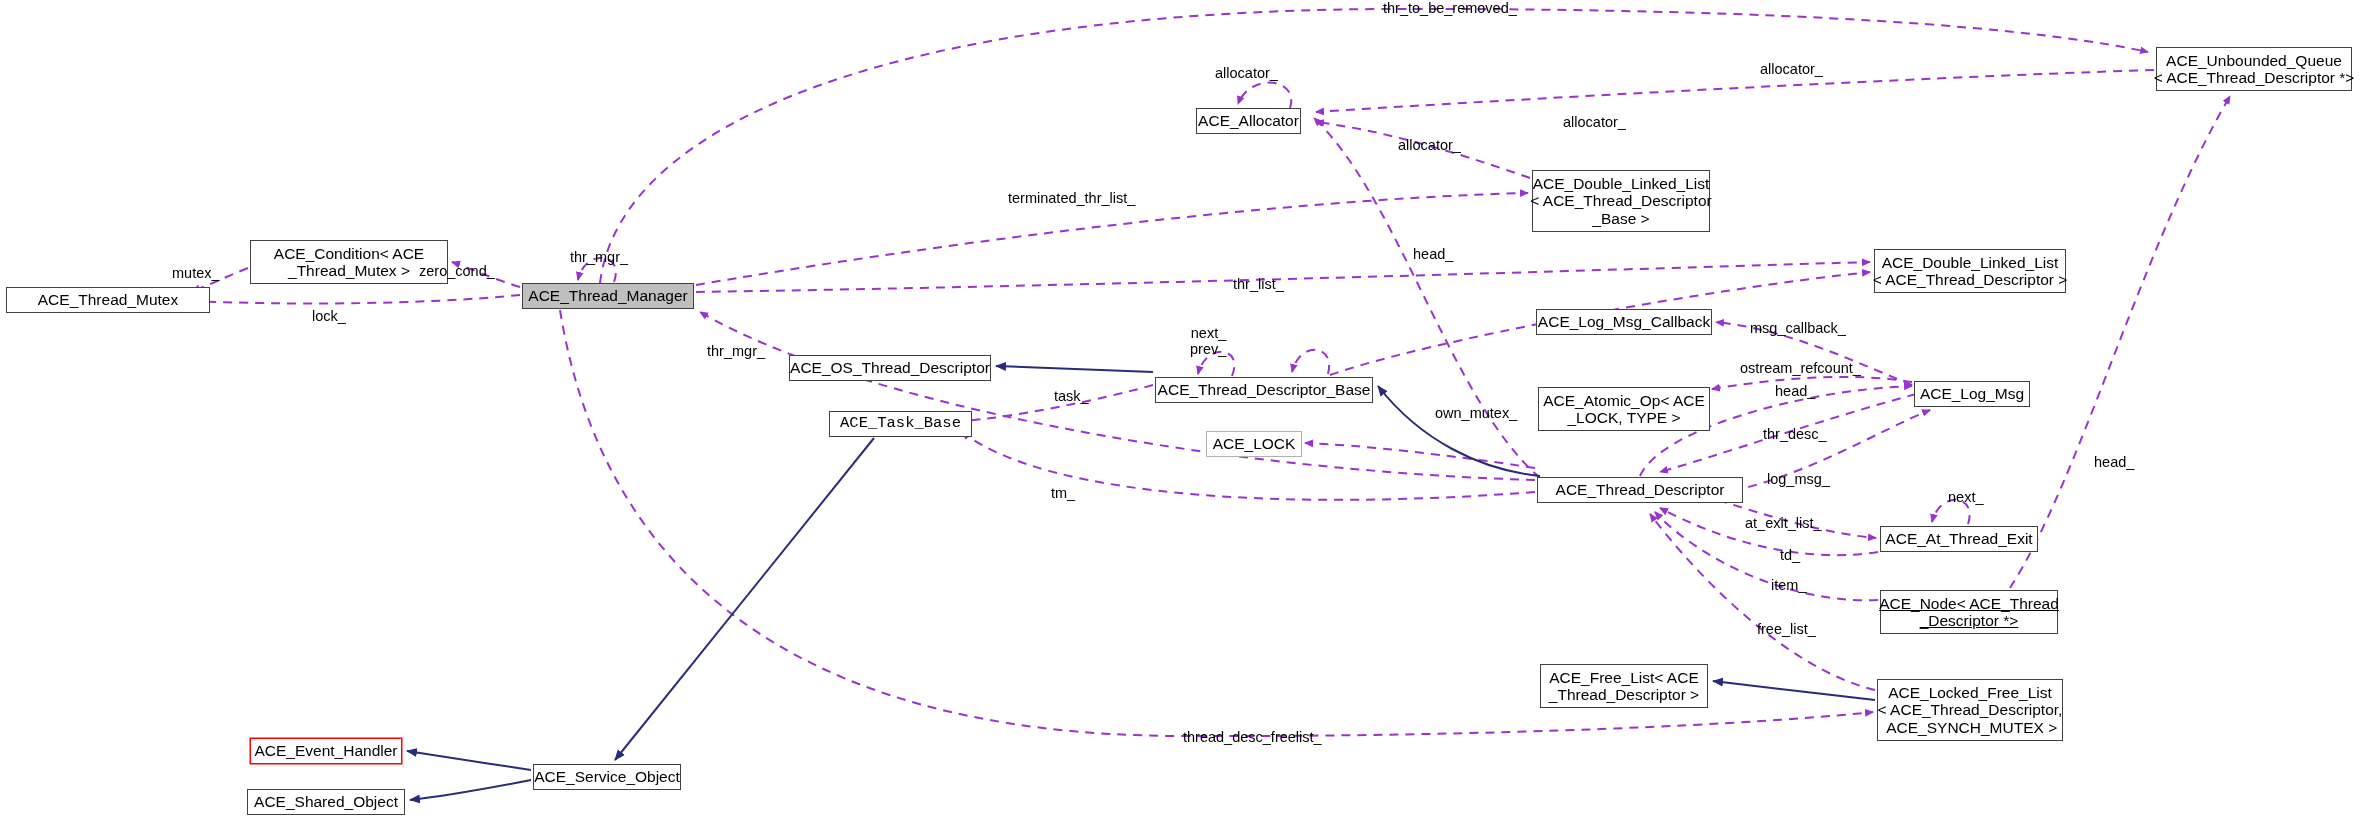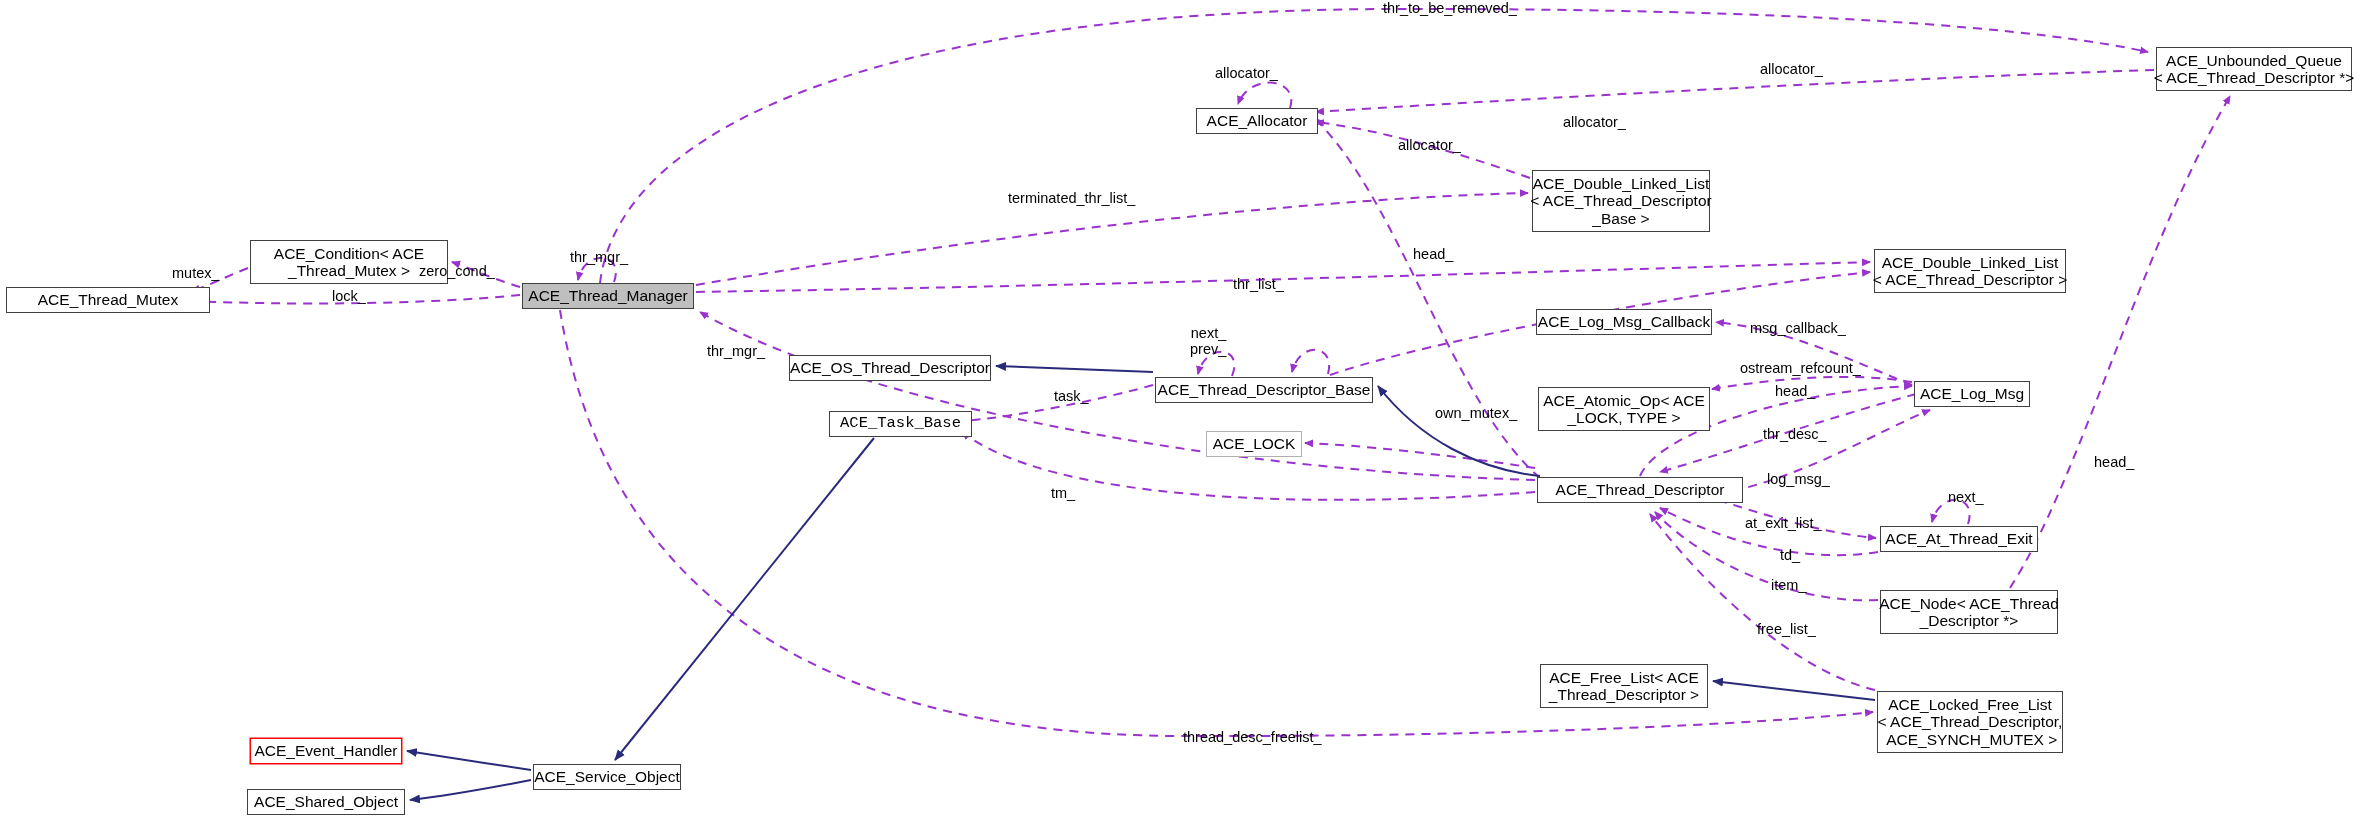--- a/index.html
+++ b/index.html
@@ -157,54 +157,54 @@
   </svg>
 
   <div class="node" style="left:6px;top:287px;width:204px;height:26px;">ACE_Thread_Mutex</div>
   <div class="node" style="left:250px;top:240px;width:198px;height:44px;">ACE_Condition&lt; ACE
 _Thread_Mutex &gt;</div>
   <div class="node current" style="left:522px;top:283px;width:172px;height:26px;">ACE_Thread_Manager</div>
   <div class="node" style="left:789px;top:355px;width:202px;height:26px;">ACE_OS_Thread_Descriptor</div>
   <div class="node" style="left:829px;top:411px;width:143px;height:26px;font-family:Liberation Mono, monospace;">ACE_Task_Base</div>
   <div class="node" style="left:1155px;top:377px;width:218px;height:26px;">ACE_Thread_Descriptor_Base</div>
   <div class="node faint" style="left:1206px;top:431px;width:96px;height:26px;">ACE_LOCK</div>
-  <div class="node" style="left:1196px;top:108px;width:122px;height:26px;">ACE_Allocator</div>
+  <div class="node" style="left:1196px;top:108px;width:105px;height:26px;">ACE_Allocator</div>
   <div class="node" style="left:1532px;top:170px;width:178px;height:62px;">ACE_Double_Linked_List
 &lt; ACE_Thread_Descriptor
 _Base &gt;</div>
   <div class="node" style="left:1874px;top:249px;width:192px;height:44px;">ACE_Double_Linked_List
 &lt; ACE_Thread_Descriptor &gt;</div>
   <div class="node" style="left:2156px;top:47px;width:196px;height:44px;">ACE_Unbounded_Queue
 &lt; ACE_Thread_Descriptor *&gt;</div>
   <div class="node" style="left:1536px;top:309px;width:176px;height:26px;">ACE_Log_Msg_Callback</div>
   <div class="node" style="left:1538px;top:387px;width:172px;height:44px;">ACE_Atomic_Op&lt; ACE
 _LOCK, TYPE &gt;</div>
   <div class="node" style="left:1914px;top:381px;width:116px;height:26px;">ACE_Log_Msg</div>
   <div class="node" style="left:1537px;top:477px;width:206px;height:26px;">ACE_Thread_Descriptor</div>
   <div class="node" style="left:1880px;top:526px;width:158px;height:26px;">ACE_At_Thread_Exit</div>
-  <div class="node" style="left:1880px;top:590px;width:178px;height:44px;">ACE_Node&lt; ACE_Thread
+  <div class="node" style="left:1880px;top:590px;width:178px;height:44px;text-decoration:underline;">ACE_Node&lt; ACE_Thread
 _Descriptor *&gt;</div>
   <div class="node" style="left:1540px;top:664px;width:168px;height:44px;">ACE_Free_List&lt; ACE
 _Thread_Descriptor &gt;</div>
-  <div class="node" style="left:1877px;top:679px;width:186px;height:62px;margin-top:12px;">ACE_Locked_Free_List
+  <div class="node" style="left:1877px;top:679px;width:186px;height:62px;">ACE_Locked_Free_List
 &lt; ACE_Thread_Descriptor,
  ACE_SYNCH_MUTEX &gt;</div>
   <div class="node highlight" style="left:250px;top:738px;width:152px;height:26px;">ACE_Event_Handler</div>
   <div class="node" style="left:247px;top:789px;width:158px;height:26px;">ACE_Shared_Object</div>
   <div class="node" style="left:533px;top:764px;width:148px;height:26px;">ACE_Service_Object</div>
 
   <div class="edge-label" style="left:1383px;top:0px;">thr_to_be_removed_</div>
   <div class="edge-label" style="left:1760px;top:61px;">allocator_</div>
   <div class="edge-label" style="left:1215px;top:65px;">allocator_</div>
   <div class="edge-label" style="left:1563px;top:114px;">allocator_</div>
   <div class="edge-label" style="left:1398px;top:137px;">allocator_</div>
   <div class="edge-label" style="left:1008px;top:190px;">terminated_thr_list_</div>
   <div class="edge-label" style="left:172px;top:265px;">mutex_</div>
   <div class="edge-label" style="left:419px;top:263px;">zero_cond_</div>
-  <div class="edge-label" style="left:312px;top:288px;margin-left:20px;">lock_</div>
+  <div class="edge-label" style="left:312px;top:308px;">lock_</div>
   <div class="edge-label" style="left:570px;top:249px;">thr_mgr_</div>
   <div class="edge-label" style="left:1413px;top:246px;">head_</div>
   <div class="edge-label" style="left:1233px;top:276px;">thr_list_</div>
   <div class="edge-label" style="left:1750px;top:320px;">msg_callback_</div>
   <div class="edge-label" style="left:1190px;top:325px;">next_
 prev_</div>
   <div class="edge-label" style="left:707px;top:343px;">thr_mgr_</div>
   <div class="edge-label" style="left:1740px;top:360px;">ostream_refcount_</div>
   <div class="edge-label" style="left:1775px;top:383px;">head_</div>
   <div class="edge-label" style="left:1054px;top:388px;">task_</div>

